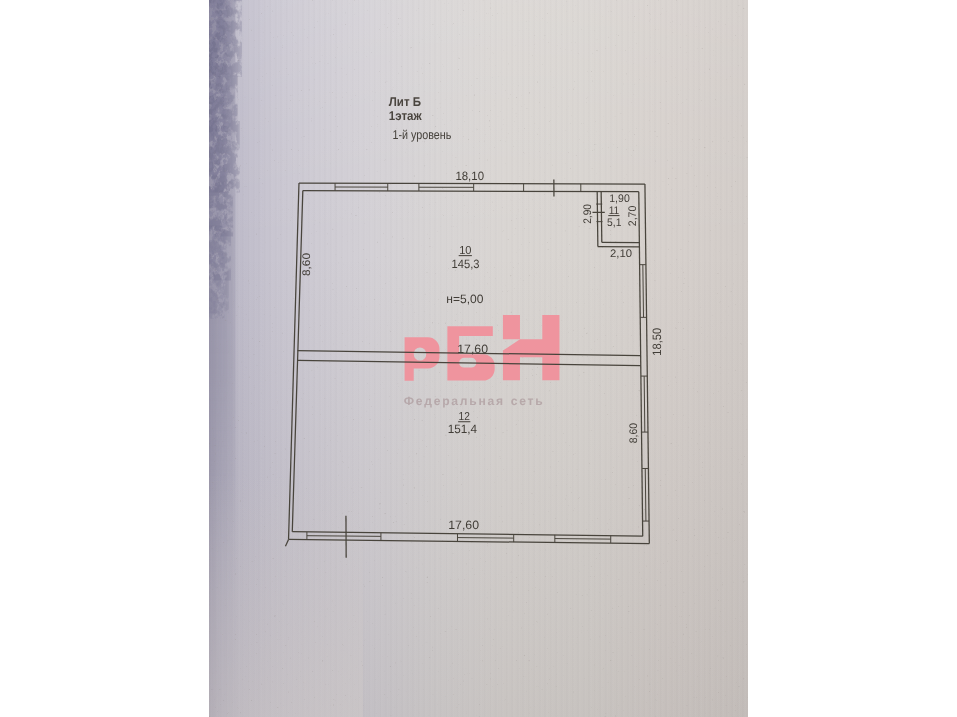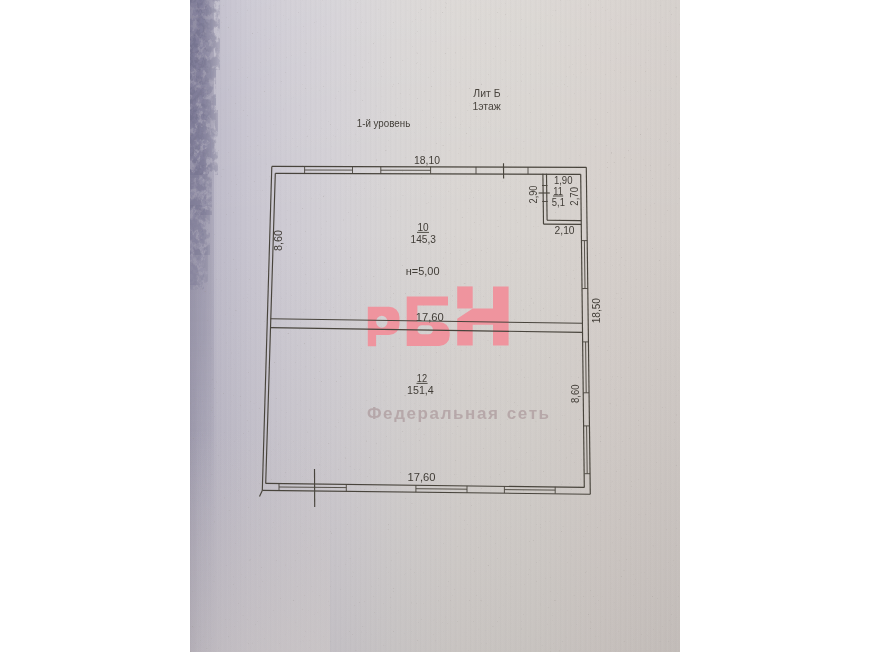--- a/index.html
+++ b/index.html
@@ -55,34 +55,34 @@
   <defs>
     <filter id="dust" x="0" y="0" width="100%" height="100%" color-interpolation-filters="sRGB">
       <feTurbulence type="fractalNoise" baseFrequency="0.42" numOctaves="2" seed="42"></feTurbulence>
       <feColorMatrix type="matrix" values="0 0 0 0 0.58  0 0 0 0 0.55  0 0 0 0 0.53  0 0 0 6 -4.5"></feColorMatrix>
       <feComposite operator="in" in2="SourceGraphic"></feComposite>
     </filter>
   </defs>
   <rect x="0" y="0" width="490" height="652" fill="#777" filter="url(#dust)" opacity="0.28"></rect>
 </svg>
 
-<div class="abs" style="left:352px;top:86.5px;width:150px;text-align:right;color:#4a453f;font-size:11.5px;line-height:13px;filter:blur(0.3px);"><span style="display:inline-block;transform:scaleX(0.91);">Лит Б</span><br><span style="display:inline-block;transform:scaleX(0.91);">1этаж</span></div>
+<div class="abs" style="left:352px;top:86.5px;width:150px;text-align:left;color:#4a453f;font-size:11.5px;line-height:13px;filter:blur(0.3px);font-weight:bold;"><span style="display:inline-block;transform:scaleX(0.91);">Лит Б</span><br><span style="display:inline-block;transform:scaleX(0.91);">1этаж</span></div>
 
 <div class="abs" style="left:352px;top:117px;width:150px;text-align:left;color:#44403a;font-size:11.5px;filter:blur(0.3px);"><span style="display:inline-block;transform:scaleX(0.85);">1-й уровень</span></div>
 
 <svg class="abs" style="left:360px;top:280px;" width="165" height="75" viewBox="0 0 165 75">
   <g fill="#ef949e" fill-rule="evenodd">
     <path d="M7.8,26.7 H29 a10.5,10.5 0 0 1 10.5,10.5 v7.3 a10.5,10.5 0 0 1 -10.5,10.5 H16.1 V66.2 H7.8 Z M16.1,41.8 a5.7,6 0 1 0 11.4,0 a5.7,6 0 1 0 -11.4,0 Z"></path>
     <path d="M46.7,16.5 H88 V25.5 H57.4 V42 H79.2 a10.5,10.5 0 0 1 10.5,10.5 v3 a10.5,10.5 0 0 1 -10.5,10.5 H46.7 Z M61.9,45.2 h6.6 a4.5,4.5 0 0 1 4.5,4.5 a4.5,4.5 0 0 1 -4.5,4.5 h-6.6 a4.5,4.5 0 0 1 -4.5,-4.5 a4.5,4.5 0 0 1 4.5,-4.5 Z"></path>
     <path d="M97.2,6.4 h15.5 v22.1 h-15.5 z"></path>
     <path d="M97.2,38.7 L112.7,28.5 H133 V6.4 H148.6 V65.6 H133 V44.7 H112.7 V65.6 H97.2 Z"></path>
   </g>
 </svg>
 
-<div class="abs" style="left:367px;top:358.5px;white-space:nowrap;color:rgba(170,150,153,0.68);font-size:17px;font-weight:bold;letter-spacing:1.6px;margin-top:45px;">Федеральная сеть</div>
+<div class="abs" style="left:367px;top:358.5px;white-space:nowrap;color:rgba(170,150,153,0.68);font-size:11px;font-weight:bold;letter-spacing:1.6px;">Федеральная сеть</div>
 
 <svg class="abs" style="left:0;top:0;filter:blur(0.3px);" width="870" height="652" viewBox="0 0 870 652">
   <g stroke="#48443c" stroke-width="1.15" fill="none" stroke-linecap="butt">
 
     <g>
       <line x1="271.8" y1="166.4" x2="586.3" y2="167.3"></line>
       <line x1="275.3" y1="173.3" x2="580.7" y2="174.3"></line>
     </g>
 
     <g stroke-width="0.9">

